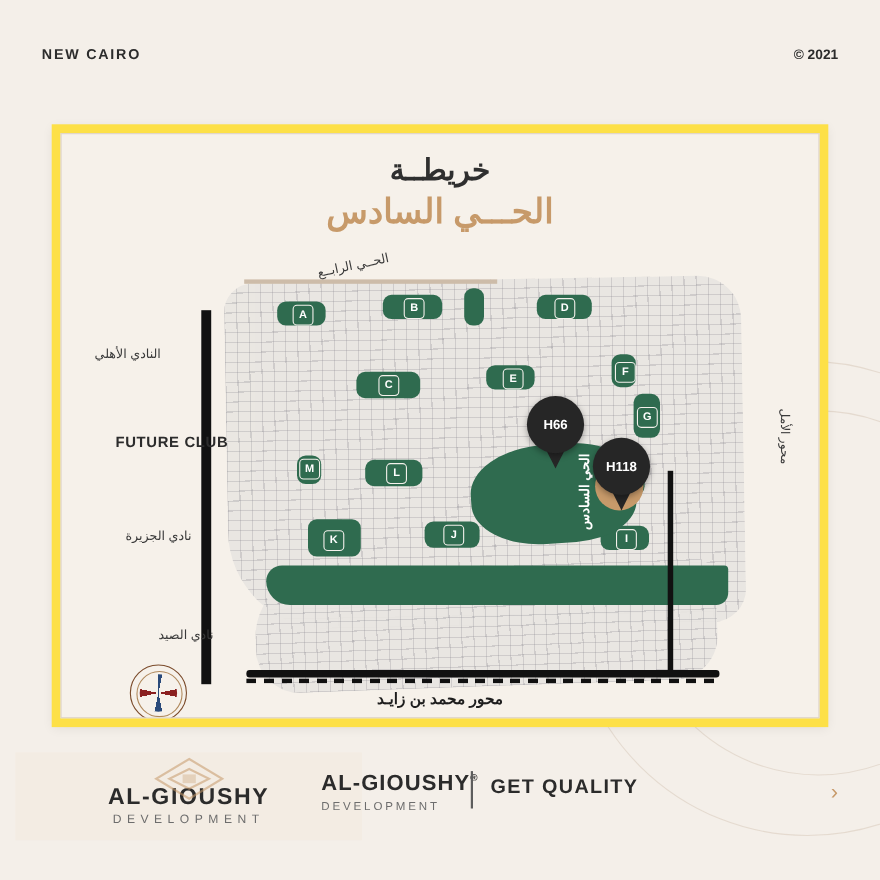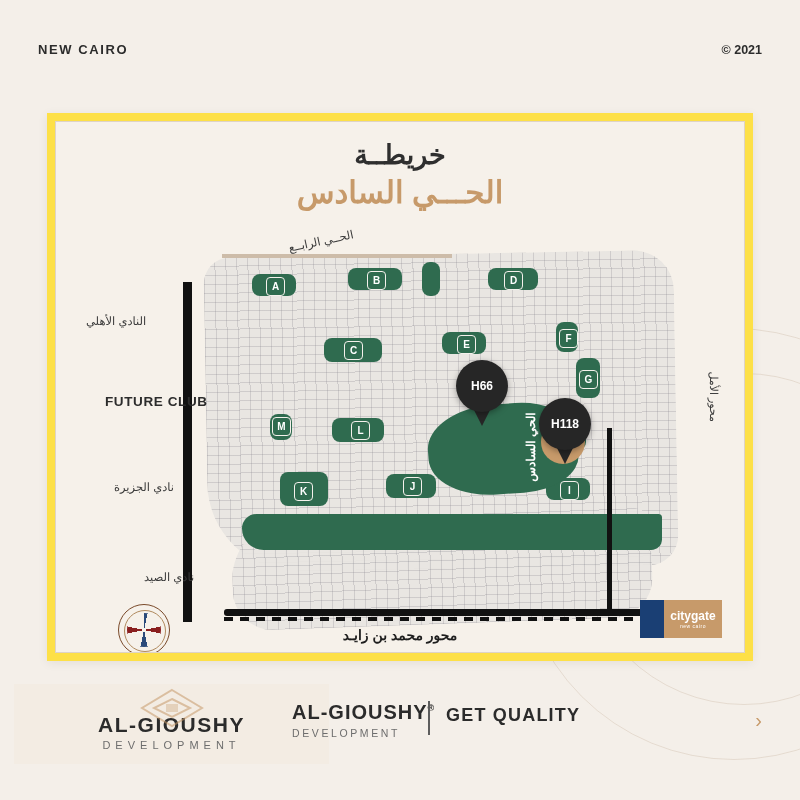--- a/index.html
+++ b/index.html
@@ -300,45 +300,38 @@
       <div class="road-bottom-dash"></div>
 
       <div class="label-top-v">الحــي الرابــع</div>
       <div class="label-txt" style="left:30px;top:192px;">النادي الأهلي</div>
       <div class="label-lat" style="left:49px;top:272px;">FUTURE CLUB</div>
       <div class="label-txt" style="left:58px;top:358px;">نادي الجزيرة</div>
       <div class="label-txt" style="left:88px;top:448px;">نادي الصيد</div>
       <div class="label-right-v">محور الأمل</div>
       <div class="label-bottom">محور محمد بن زايـد</div>
 
-      <div class="pin" style="left:400px;top:238px;text-decoration:underline;">
+      <div class="pin" style="left:423px;top:238px;text-decoration:underline;">
         <div class="tip"></div>
         <div class="head">
           <b>H66</b>
         </div>
       </div>
       <div class="pin" style="left:483px;top:276px;">
         <div class="tip"></div>
         <div class="head">
           <b>H118</b>
         </div>
       </div>
 
       <div class="compass">
         <div class="star"></div>
         <div class="ring"></div>
       </div>
 
-      <div class="citygate">
-        <div class="blue"></div>
-        <div class="gold">
-          <span>citygate</span>
-          <small>new cairo</small>
-        </div>
-      </div>
 
     </div>
   </div>
 </div>
 
 <div class="footer">
 
   <div class="footer-logo-card">
     <svg class="mark" viewBox="0 0 68 44">
       <polygon points="34,4 64,22 34,40 4,22" fill="none" stroke="#c79a6a" stroke-width="2"></polygon>

